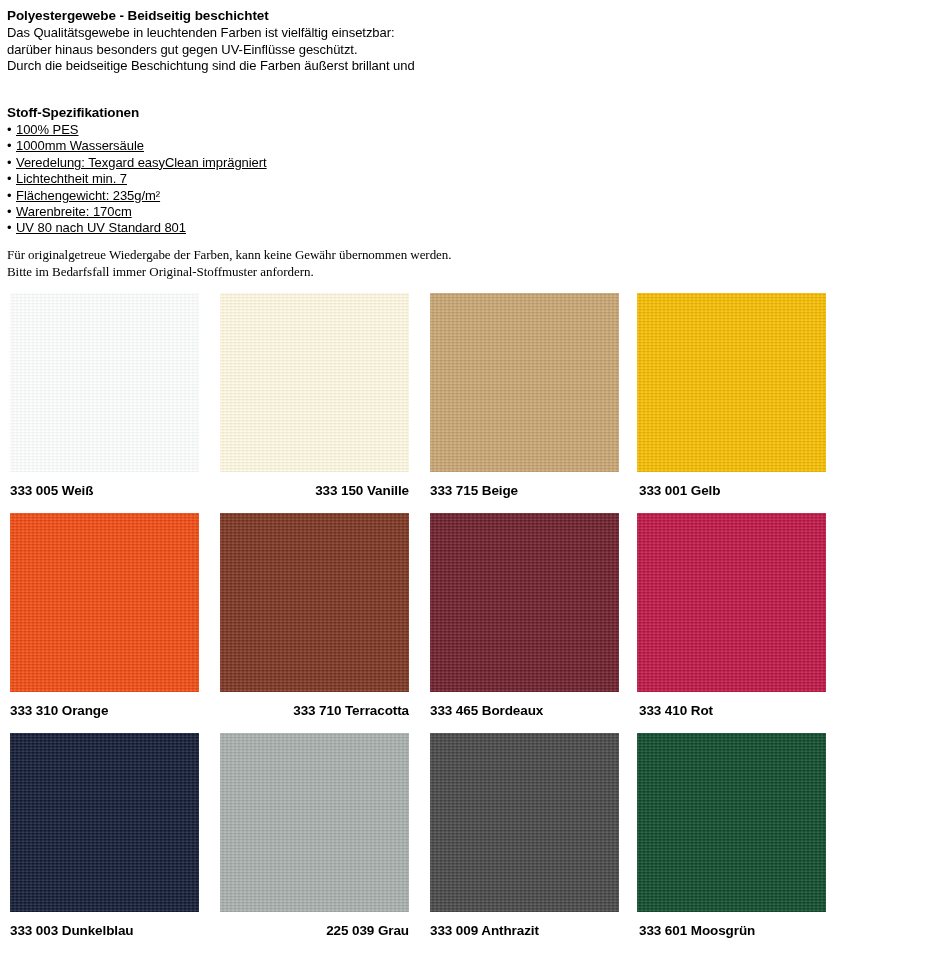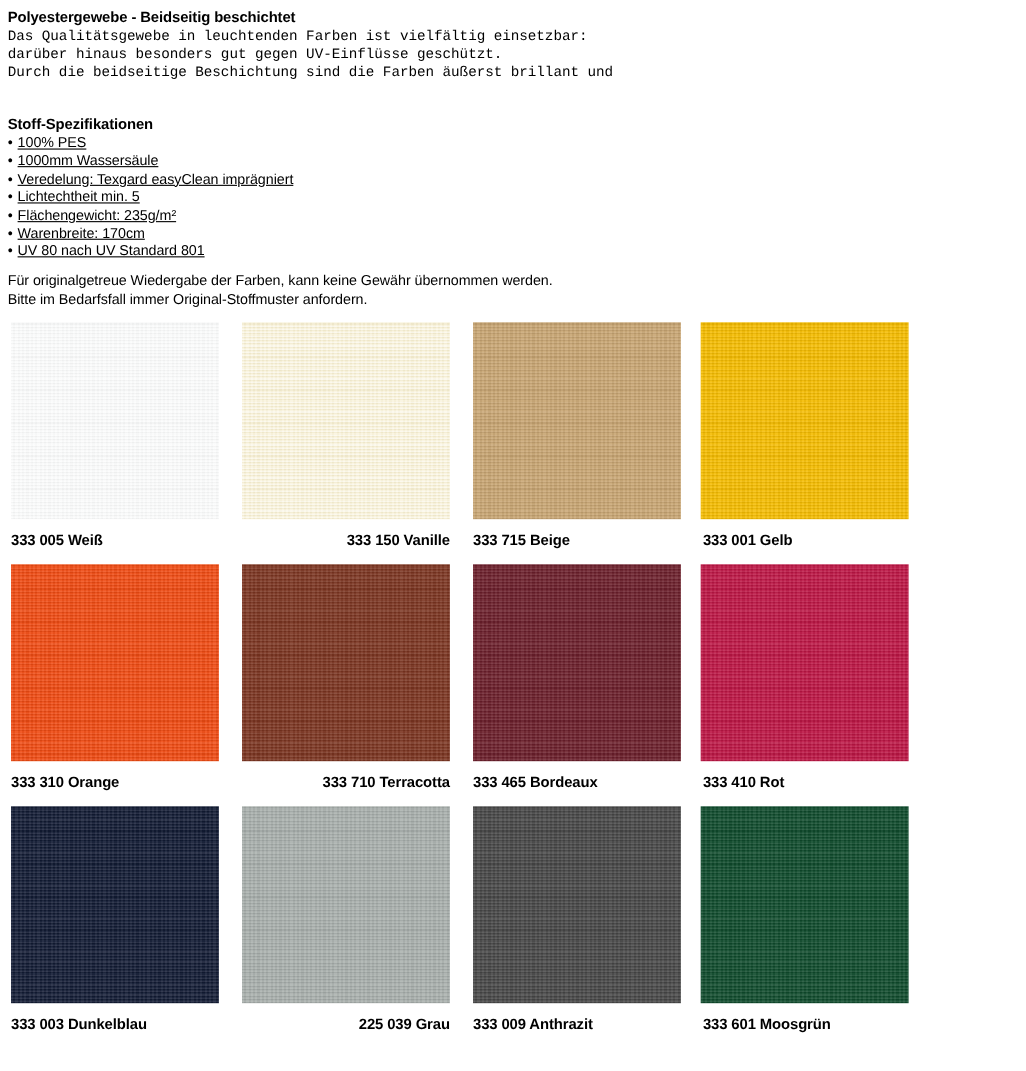--- a/index.html
+++ b/index.html
@@ -37,21 +37,20 @@
     font-weight: bold;
     line-height: 17px;
     margin: 0 0 1px 0;
     letter-spacing: -0.1px;
   }
   .intro-line {
     font-size: 13px;
     line-height: 16.5px;
     margin: 0;
     letter-spacing: -0.05px;
-    font-family: Liberation Mono, monospace;
   }
 
   
   .specs {
     position: absolute;
     left: 7px;
     top: 104px;
     width: 440px;
   }
   .specs-title {
@@ -78,20 +77,21 @@
     display: inline-block;
     width: 9px;
   }
 
   
   .disclaimer {
     position: absolute;
     left: 7px;
     top: 247px;
     width: 700px;
+    font-family: Liberation Serif, serif;
   }
   .disclaimer p {
     font-size: 13px;
     line-height: 16.5px;
     margin: 0;
     letter-spacing: -0.05px;
   }
 
   
   .swatch-grid {
@@ -205,21 +205,21 @@
     <p class="intro-line">darüber hinaus besonders gut gegen UV-Einflüsse geschützt.</p>
     <p class="intro-line">Durch die beidseitige Beschichtung sind die Farben äußerst brillant und</p>
   </div>
 
   <div class="specs">
     <div class="specs-title">Stoff-Spezifikationen</div>
     <ul class="specs-list">
       <li><span class="bullet">•</span><span>100% PES</span></li>
       <li><span class="bullet">•</span><span>1000mm Wassersäule</span></li>
       <li><span class="bullet">•</span><span>Veredelung: Texgard easyClean imprägniert</span></li>
-      <li><span class="bullet">•</span><span>Lichtechtheit min. 5</span></li>
+      <li><span class="bullet">•</span><span>Lichtechtheit min. 7</span></li>
       <li><span class="bullet">•</span><span>Flächengewicht: 235g/m²</span></li>
       <li><span class="bullet">•</span><span>Warenbreite: 170cm</span></li>
       <li><span class="bullet">•</span><span>UV 80 nach UV Standard 801</span></li>
     </ul>
   </div>
 
   <div class="disclaimer">
     <p>Für originalgetreue Wiedergabe der Farben, kann keine Gewähr übernommen werden.</p>
     <p>Bitte im Bedarfsfall immer Original-Stoffmuster anfordern.</p>
   </div>

